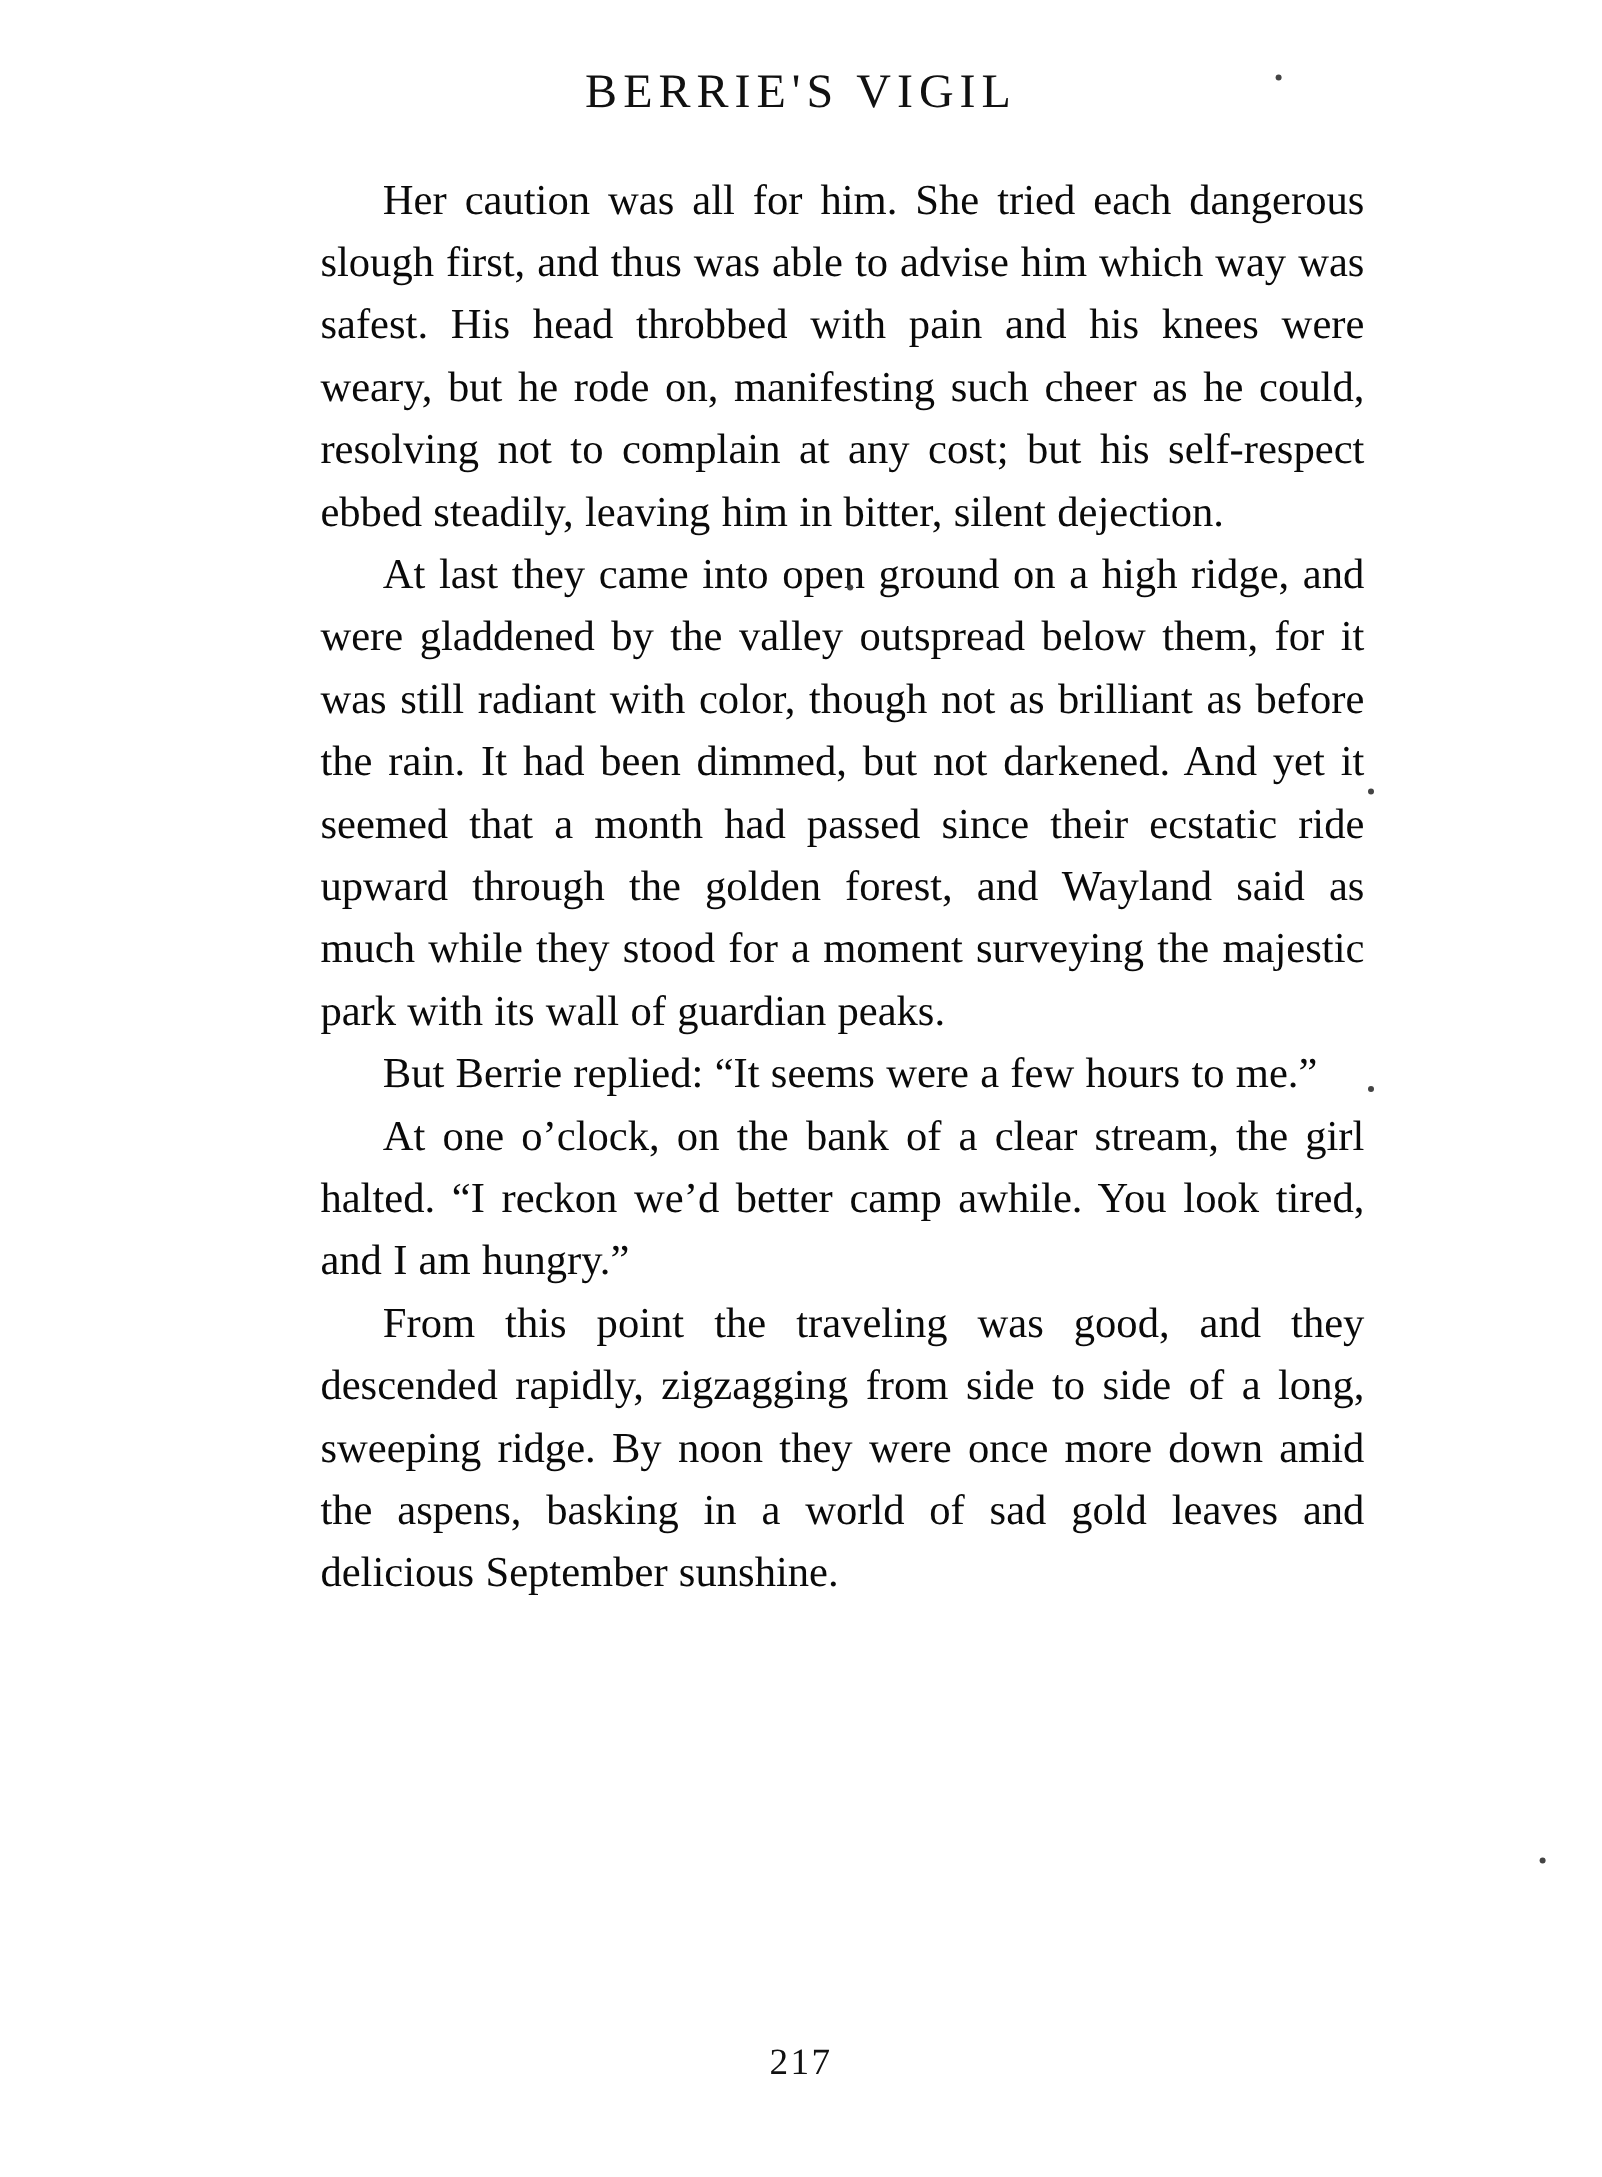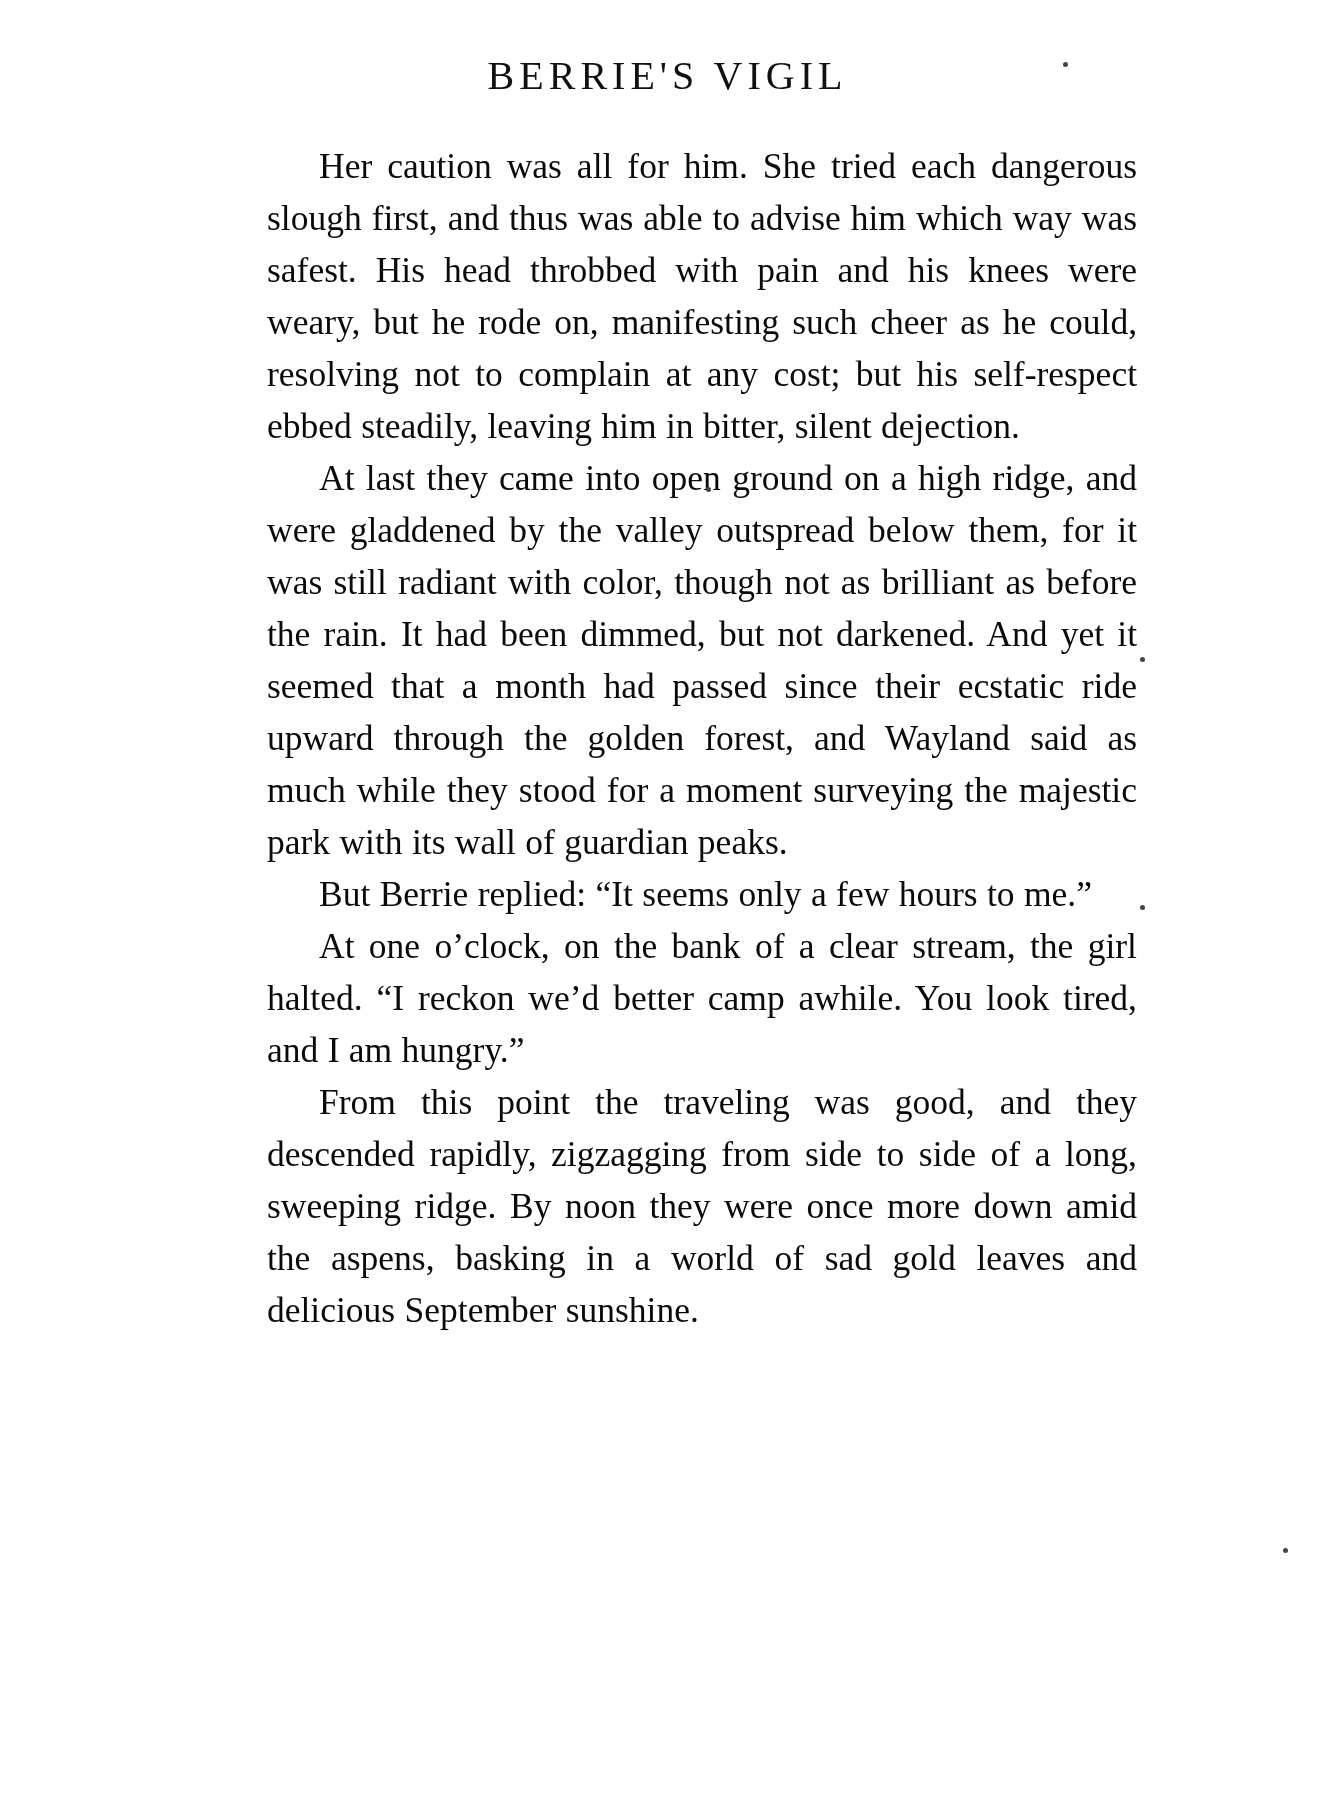--- a/index.html
+++ b/index.html
@@ -77,25 +77,26 @@
 </head>
 <body>
 
 <div class="page">
 
   <div class="running-head">BERRIE'S VIGIL</div>
 
   <div class="textblock">
     <p class="para">Her caution was all for him.  She tried each dangerous slough first, and thus was able to advise him which way was safest.  His head throbbed with pain and his knees were weary, but he rode on, manifesting such cheer as he could, resolving not to complain at any cost; but his self-respect ebbed steadily, leaving him in bitter, silent dejection.</p>
     <p class="para">At last they came into open ground on a high ridge, and were gladdened by the valley outspread below them, for it was still radiant with color, though not as brilliant as before the rain. It had been dimmed, but not darkened.  And yet it seemed that a month had passed since their ecstatic ride upward through the golden forest, and Wayland said as much while they stood for a moment surveying the majestic park with its wall of guardian peaks.</p>
-    <p class="para">But Berrie replied: “It seems only a few hours to me.”</p>
+    <p class="para">But Berrie replied: “It seems were a few hours to me.”</p>
     <p class="para">At one o’clock, on the bank of a clear stream, the girl halted.  “I reckon we’d better camp awhile.  You look tired, and I am hungry.”</p>
     <p class="para">From this point the traveling was good, and they descended rapidly, zigzagging from side to side of a long, sweeping ridge.  By noon they were once more down amid the aspens, basking in a world of sad gold leaves and delicious September sunshine.</p>
   </div>
 
+  <div class="folio">217</div>
 
   <div class="speck s1"></div>
   <div class="speck s2"></div>
   <div class="speck s3"></div>
   <div class="speck s4"></div>
   <div class="speck s5"></div>
 
 </div>
 
 </body></html>

